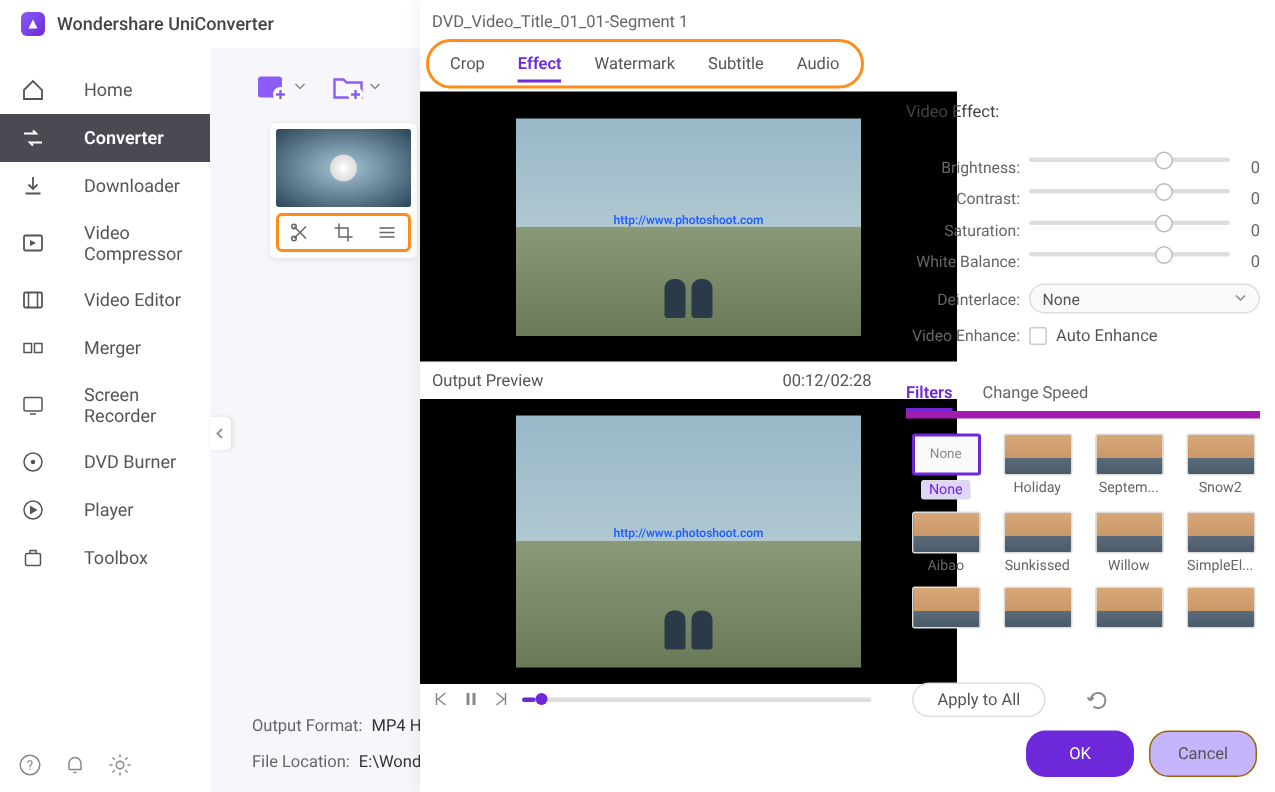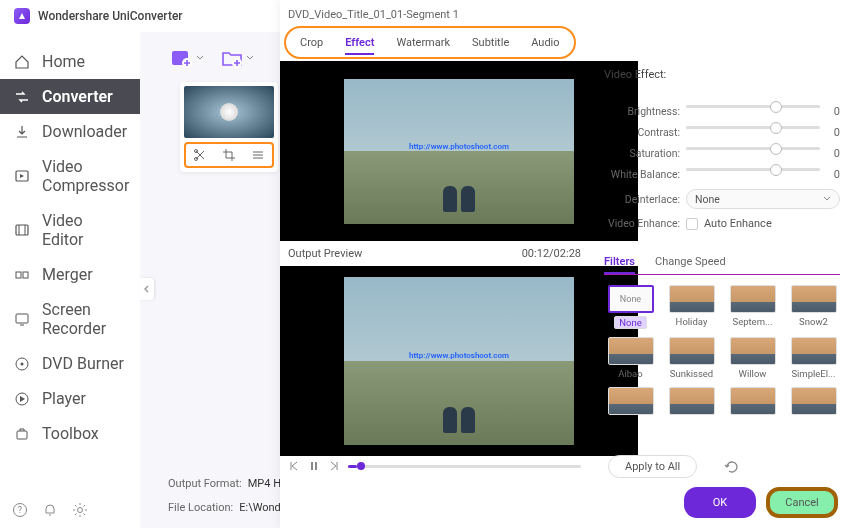--- a/index.html
+++ b/index.html
@@ -3,21 +3,21 @@
 <meta charset="utf-8">
 <style>
 *{margin:0;padding:0;box-sizing:border-box;font-family:-apple-system,BlinkMacSystemFont,"Segoe UI",Roboto,Arial,sans-serif}
 body{width:850px;height:528px;background:#f7f7fb;overflow:hidden;position:relative}
 .titlebar{height:32px;display:flex;align-items:center;padding:0 14px;background:#fff}
 .logo{width:16px;height:16px;border-radius:4px;background:linear-gradient(135deg,#8b5cf6,#6d28d9);margin-right:8px;display:flex;align-items:center;justify-content:center}
 .logo svg{width:10px;height:10px}
 .appname{font-size:12px;color:#444;font-weight:500}
 .close-x{margin-left:auto;width:16px;height:16px;cursor:pointer;color:#666}
 .sidebar{position:absolute;left:0;top:32px;width:140px;height:496px;background:#fff;padding-top:12px}
-.nav-item{display:flex;align-items:center;padding:8px 14px;font-size:16px;color:#555;cursor:pointer;gap:12px}
+.nav-item{display:flex;align-items:center;padding:8px 14px;font-size:12px;color:#555;cursor:pointer;gap:26px}
 .nav-item.active{background:#4a4a52;color:#fff;font-weight:600}
 .nav-icon{width:16px;height:16px;flex-shrink:0}
 .bottom-icons{position:absolute;bottom:10px;left:12px;display:flex;gap:14px}
 .bottom-icons svg{width:16px;height:16px;color:#888;cursor:pointer}
 .sidebar-collapse{position:absolute;left:140px;top:278px;width:14px;height:22px;background:#fff;border-radius:0 4px 4px 0;display:flex;align-items:center;justify-content:center;cursor:pointer;box-shadow:1px 0 3px rgba(0,0,0,0.1)}
 
 .main{position:absolute;left:154px;top:40px;width:696px;height:488px}
 .action-btns{display:flex;gap:22px;padding:6px 14px}
 .action-btn{width:28px;height:24px;display:flex;align-items:center;justify-content:center;cursor:pointer;position:relative}
 .action-icon{width:22px;height:20px}
@@ -57,37 +57,37 @@
 .slider{flex:1;height:3px;background:#ddd;border-radius:2px;position:relative;cursor:pointer}
 .slider::after{content:"";position:absolute;right:28%;top:-4px;width:10px;height:10px;background:#fff;border:1px solid #bbb;border-radius:50%}
 .slider-val{width:14px;text-align:right;color:#666}
 .select-row{display:flex;align-items:center;margin-bottom:8px;gap:6px}
 .select-row label{width:76px;text-align:right;font-size:10.5px;color:#666}
 .sel{flex:1;height:20px;border:1px solid #ddd;border-radius:10px;padding:0 8px;display:flex;align-items:center;justify-content:space-between;font-size:10.5px;background:#fafafa;cursor:pointer}
 .chk-row{display:flex;align-items:center;gap:6px;margin-bottom:8px}
 .chk-row label{width:76px;text-align:right;font-size:10.5px;color:#666}
 .chk{width:12px;height:12px;border:1px solid #ccc;border-radius:2px;cursor:pointer}
 
-.sub-tabs{display:flex;gap:20px;border-bottom:1px solid #a21caf;margin-top:21px}
+.sub-tabs{display:flex;gap:20px;border-bottom:5px solid #a21caf;margin-top:21px}
 .sub-tab{font-size:11px;padding:4px 0;cursor:pointer;color:#666}
 .sub-tab.active{color:#6d28d9;font-weight:600;border-bottom:2px solid #6d28d9}
 .filter-grid{display:grid;grid-template-columns:repeat(4,1fr);gap:8px;margin-top:10px}
 .filter-item{display:flex;flex-direction:column;align-items:center;gap:3px;cursor:pointer}
 .filter-thumb{width:46px;height:28px;background:linear-gradient(#d8a878 0%,#c89868 60%,#5a6a78 60%,#4a5a68 100%);border:1px solid #ddd;border-radius:2px}
 .filter-thumb.none{background:#fafafa;display:flex;align-items:center;justify-content:center;font-size:9px;color:#888;border:2px solid #6d28d9}
 .filter-label{font-size:9.5px;color:#666;max-width:48px;overflow:hidden;text-overflow:ellipsis;white-space:nowrap}
 .filter-label.sel{background:#e0d4ff;color:#6d28d9;padding:0 4px;border-radius:2px}
 
 .apply-row{position:absolute;left:328px;bottom:50px;display:flex;align-items:center;gap:27px}
 .apply-btn{padding:4px 16px;border:1px solid #ddd;border-radius:12px;font-size:11px;background:#fff;cursor:pointer;color:#555}
 .refresh{width:16px;height:16px;cursor:pointer;color:#888}
 .btn-row{position:absolute;right:12px;bottom:10px;display:flex;gap:10px}
 .btn{width:72px;height:31px;border-radius:13px;font-size:11px;display:flex;align-items:center;justify-content:center;cursor:pointer}
 .btn.ok{background:#6d28d9;color:#fff}
-.btn.cancel{background:#86efac;border:4px solid #a16207;color:#555}
+.btn.cancel{background:#c4b5fd;border:1px solid #a16207;color:#555}
 </style>
 </head>
 <body>
 
 <div class="titlebar">
   <div class="logo">
       <svg viewBox="0 0 10 10">
         <path d="M2 8 L5 2 L8 8 Z" fill="#fff"></path>
       </svg>
     </div>

